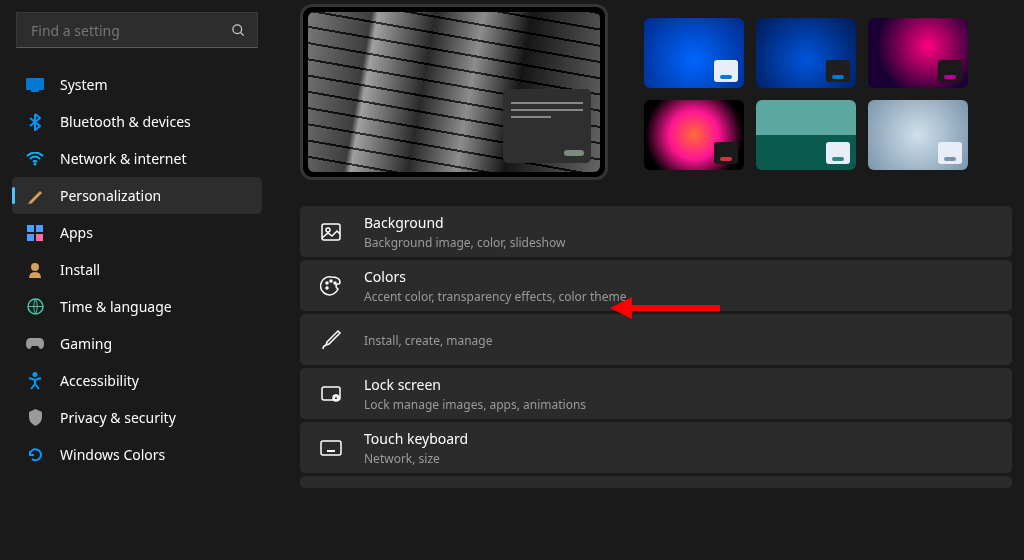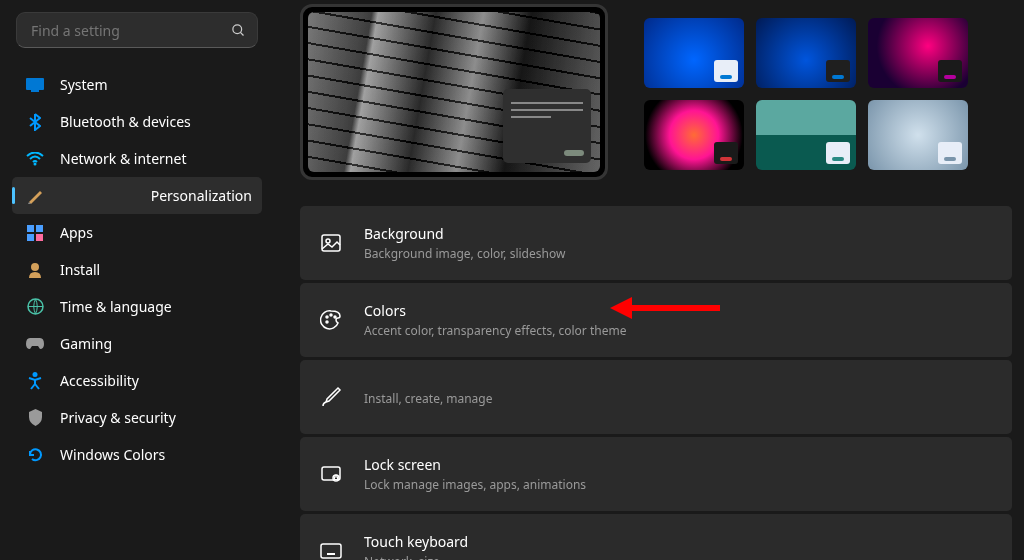--- a/index.html
+++ b/index.html
@@ -1,23 +1,23 @@
 <!DOCTYPE html>
 <html><head>
 <meta charset="utf-8">
 <style>
   * { margin:0; padding:0; box-sizing:border-box; font-family:"Segoe UI",system-ui,sans-serif; }
   body { background:#1a1a1a; color:#fff; width:1024px; height:560px; overflow:hidden; display:flex; }
   .sidebar { width:270px; padding:12px 8px 0 12px; flex-shrink:0; }
-  .search-box { display:flex; align-items:center; background:#2d2d2d; border:1px solid #3a3a3a; border-bottom:1px solid #5a5a5a; border-radius:9px; height:36px; padding:0 14px; margin:0 4px 18px 4px; }
+  .search-box { display:flex; align-items:center; background:#2d2d2d; border:1px solid #3a3a3a; border-bottom:1px solid #5a5a5a; border-radius:0; height:36px; padding:0 14px; margin:0 4px 18px 4px; }
   .search-box input { flex:1; background:transparent; border:0; outline:0; color:#ccc; font-size:14px; }
   .search-box .sicon { color:#ccc; font-size:14px; }
   .nav { }
   .nav-item { display:flex; align-items:center; height:37px; padding:0 10px 0 14px; border-radius:5px; cursor:pointer; position:relative; }
-  .nav-item.active { background:#2d2d2d;justify-content:space-between; }
+  .nav-item.active { background:#2d2d2d; }
   .nav-item.active::before { content:""; position:absolute; left:0; top:10px; bottom:10px; width:3px; background:#4cc2ff; border-radius:3px; }
   .nav-ico { width:18px; height:18px; margin-right:16px; display:flex; align-items:center; justify-content:center; font-size:15px; }
   .nav-lbl { font-size:14px; color:#fff; }
   .main { flex:1; padding:0 12px 0 30px; overflow:hidden; }
   .preview-row { display:flex; gap:36px; margin-bottom:26px; margin-top:4px; }
   .preview-main { width:308px; height:176px; border:3px solid #353535; border-radius:12px; background:#000; position:relative; overflow:hidden; }
   .wall-bw { position:absolute; inset:5px; border-radius:6px; background:
      linear-gradient(0deg,rgba(0,0,0,0.1),rgba(0,0,0,0.1)),
      linear-gradient(100deg,#888 0%,#555 20%,#aaa 22%,#444 40%,#999 55%,#333 70%,#777 100%);
      filter:grayscale(1) contrast(1.3);
@@ -31,21 +31,21 @@
   .theme-tile { border-radius:6px; position:relative; overflow:hidden; cursor:pointer; }
   .theme-tile .mini { position:absolute; right:6px; bottom:6px; width:24px; height:22px; border-radius:3px; display:flex; align-items:flex-end; justify-content:center; }
   .theme-tile .mini .bar { width:12px; height:4px; border-radius:2px; margin-bottom:3px; }
   .t1{background:radial-gradient(circle at 50% 60%,#0066ff,#002a8a);} .t1 .mini{background:#e8eef8;} .t1 .bar{background:#0078d4;}
   .t2{background:radial-gradient(circle at 50% 60%,#0055dd,#001a55);} .t2 .mini{background:#1f1f1f;} .t2 .bar{background:#0078d4;}
   .t3{background:radial-gradient(circle at 60% 40%,#ff0080,#1a0033 70%);} .t3 .mini{background:#1a1a1a;} .t3 .bar{background:#b4009e;}
   .t4{background:radial-gradient(circle at 50% 50%,#ff6b35,#ff1493,#000 80%);} .t4 .mini{background:#1a1a1a;} .t4 .bar{background:#d13438;}
   .t5{background:linear-gradient(180deg,#5ba8a0 50%,#0a5a50 50%);} .t5 .mini{background:#e8eef8;} .t5 .bar{background:#2a8a84;}
   .t6{background:radial-gradient(circle at 50% 50%,#d0e0ec,#7a95ab);} .t6 .mini{background:#e8eef8;} .t6 .bar{background:#7a95ab;}
   .settings-list { display:flex; flex-direction:column; gap:3px; }
-  .srow { background:#2b2b2b; border-radius:5px; height:74px; display:flex; align-items:center; padding:0 20px; cursor:pointer; position:relative; }
+  .srow { background:#2b2b2b; border-radius:5px; height:51px; display:flex; align-items:center; padding:0 20px; cursor:pointer; position:relative; }
   .srow .sico { width:22px; margin-right:22px; color:#fff; display:flex; align-items:center; justify-content:center; }
   .srow .stxt .sttl { font-size:14px; color:#fff; }
   .srow .stxt .ssub { font-size:12px; color:#9a9a9a; margin-top:2px; }
   .arrow { position:absolute; pointer-events:none; }
   svg { display:block; }
 </style>
 </head>
 <body>
 
 <div class="sidebar">

